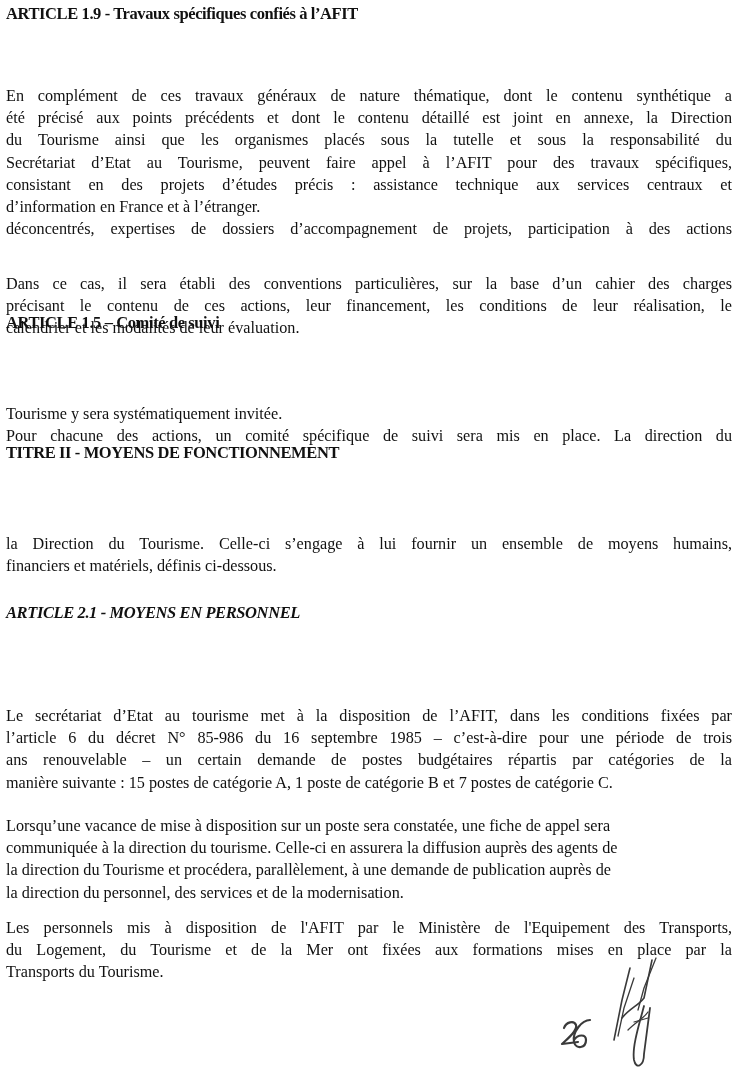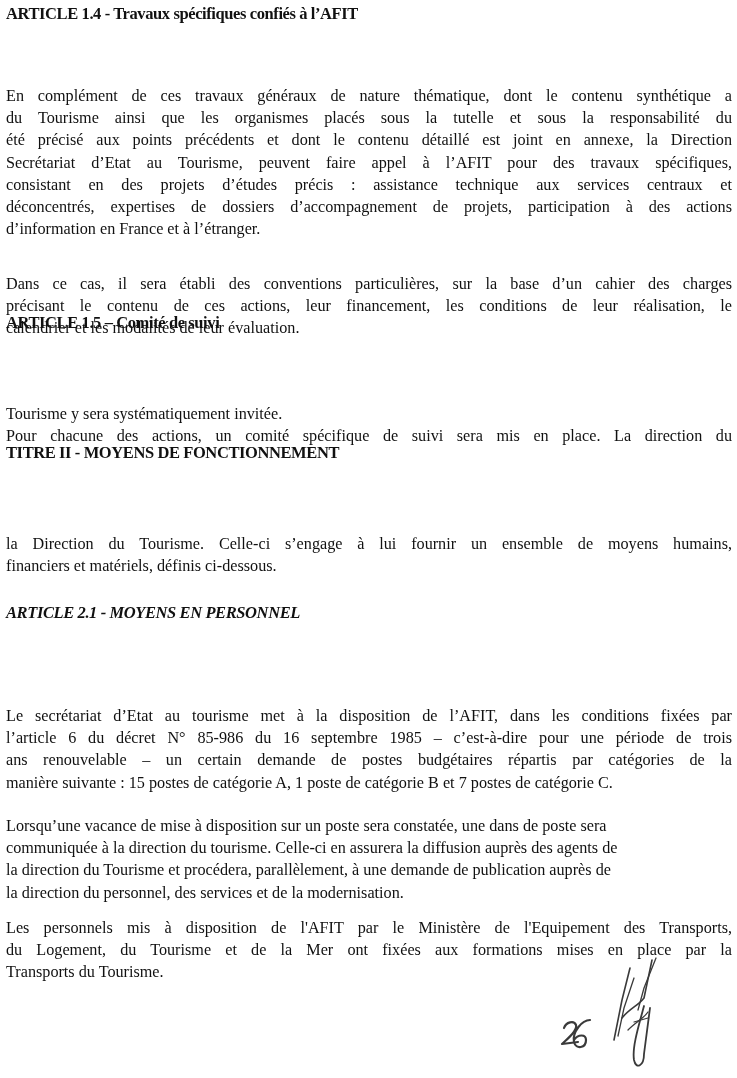--- a/index.html
+++ b/index.html
@@ -8,30 +8,30 @@
     .heading { position: absolute; left: 6px; font-weight: bold; font-size: 16.5px;
                letter-spacing: -0.4px; white-space: nowrap; }
     .para { position: absolute; left: 6px; width: 726px; font-size: 16.2px; line-height: 22.2px; margin-top: 48px; }
     .line { display: block; white-space: nowrap; text-align: justify; text-align-last: justify; height: 22.2px; }
     .line.last { text-align-last: left; }
     .signature { position: absolute; left: 552px; top: 948px; width: 140px; height: 125px; }
   </style>
 </head>
 <body>
 
-<div class="heading" style="top:4px;">ARTICLE 1.4 - Travaux spécifiques confiés à l’AFIT</div>
+<div class="heading" style="top:4px;">ARTICLE 1.9 - Travaux spécifiques confiés à l’AFIT</div>
 
 <div class="para" style="top:37px;">
   <span class="line">En complément de ces travaux généraux de nature thématique, dont le contenu synthétique a</span>
+  <span class="line">été précisé aux points précédents et dont le contenu détaillé est joint en annexe, la Direction</span>
   <span class="line">du Tourisme ainsi que les organismes placés sous la  tutelle et sous la responsabilité du</span>
-  <span class="line">été précisé aux points précédents et dont le contenu détaillé est joint en annexe, la Direction</span>
   <span class="line">Secrétariat d’Etat au Tourisme, peuvent faire appel à l’AFIT pour des travaux spécifiques,</span>
   <span class="line">consistant en des projets d’études précis : assistance technique aux services centraux et</span>
+  <span class="line last">d’information en France et à l’étranger.</span>
   <span class="line">déconcentrés, expertises de dossiers d’accompagnement de projets, participation à des actions</span>
-  <span class="line last">d’information en France et à l’étranger.</span>
 </div>
 
 <div class="para" style="top:225px;">
   <span class="line">Dans ce cas, il sera établi des conventions particulières, sur la base d’un cahier des charges</span>
   <span class="line">précisant le contenu de ces actions, leur financement, les conditions de leur réalisation, le</span>
   <span class="line last">calendrier et les modalités de leur évaluation.</span>
 </div>
 
 <div class="heading" style="top:313px;">ARTICLE 1.5 – Comité de suivi</div>
 
@@ -50,21 +50,21 @@
 <div class="heading" style="top:603px;font-style:italic;">ARTICLE 2.1 - MOYENS EN PERSONNEL</div>
 
 <div class="para" style="top:657px;">
   <span class="line">Le secrétariat d’Etat au tourisme met à la disposition de l’AFIT, dans les conditions fixées par</span>
   <span class="line">l’article 6 du décret N° 85-986 du 16 septembre 1985 – c’est-à-dire pour une période de trois</span>
   <span class="line">ans renouvelable – un certain demande de postes budgétaires répartis par catégories de la</span>
   <span class="line last">manière suivante : 15 postes de catégorie A, 1 poste de catégorie B et 7 postes de catégorie C.</span>
 </div>
 
 <div class="para" style="top:767px; width:690px;">
-  <span class="line last">Lorsqu’une vacance de mise à disposition sur un poste sera constatée, une dans de poste sera</span>
+  <span class="line last">Lorsqu’une vacance de mise à disposition sur un poste sera constatée, une fiche de appel sera</span>
   <span class="line last">communiquée à la direction du tourisme. Celle-ci en assurera la diffusion auprès des agents de</span>
   <span class="line last">la direction du Tourisme et procédera, parallèlement, à une demande de publication auprès de</span>
   <span class="line last">la direction du personnel, des services et de la modernisation.</span>
 </div>
 
 <div class="para" style="top:869px;">
   <span class="line">Les personnels mis à disposition de l'AFIT par le Ministère de l'Equipement des Transports,</span>
   <span class="line">du Logement, du Tourisme et de la Mer ont fixées aux formations mises en place par la</span>
   <span class="line last">Transports du Tourisme.</span>
 </div>

